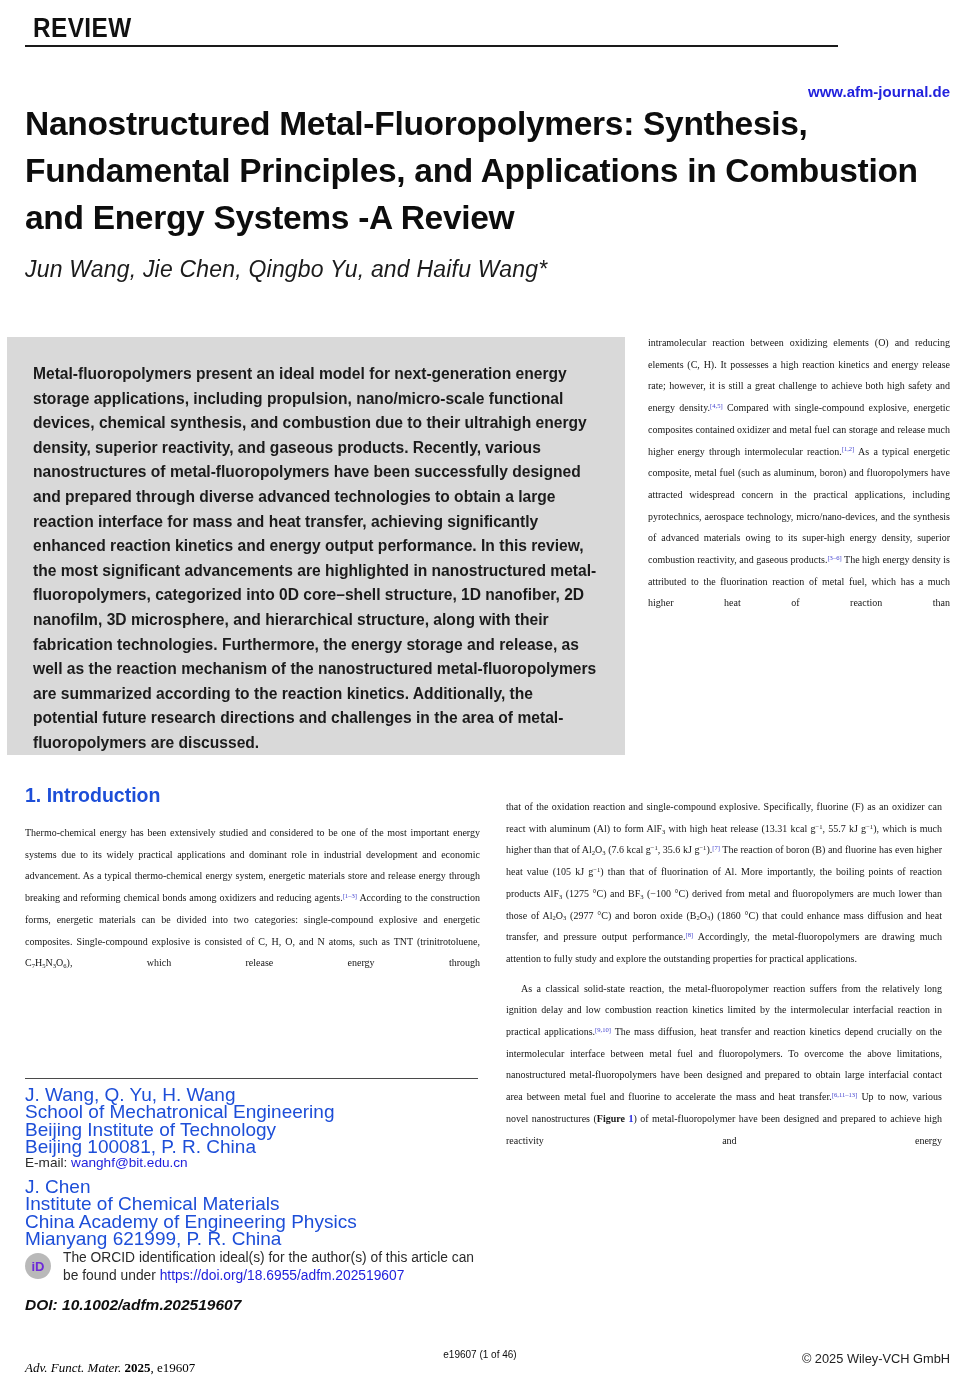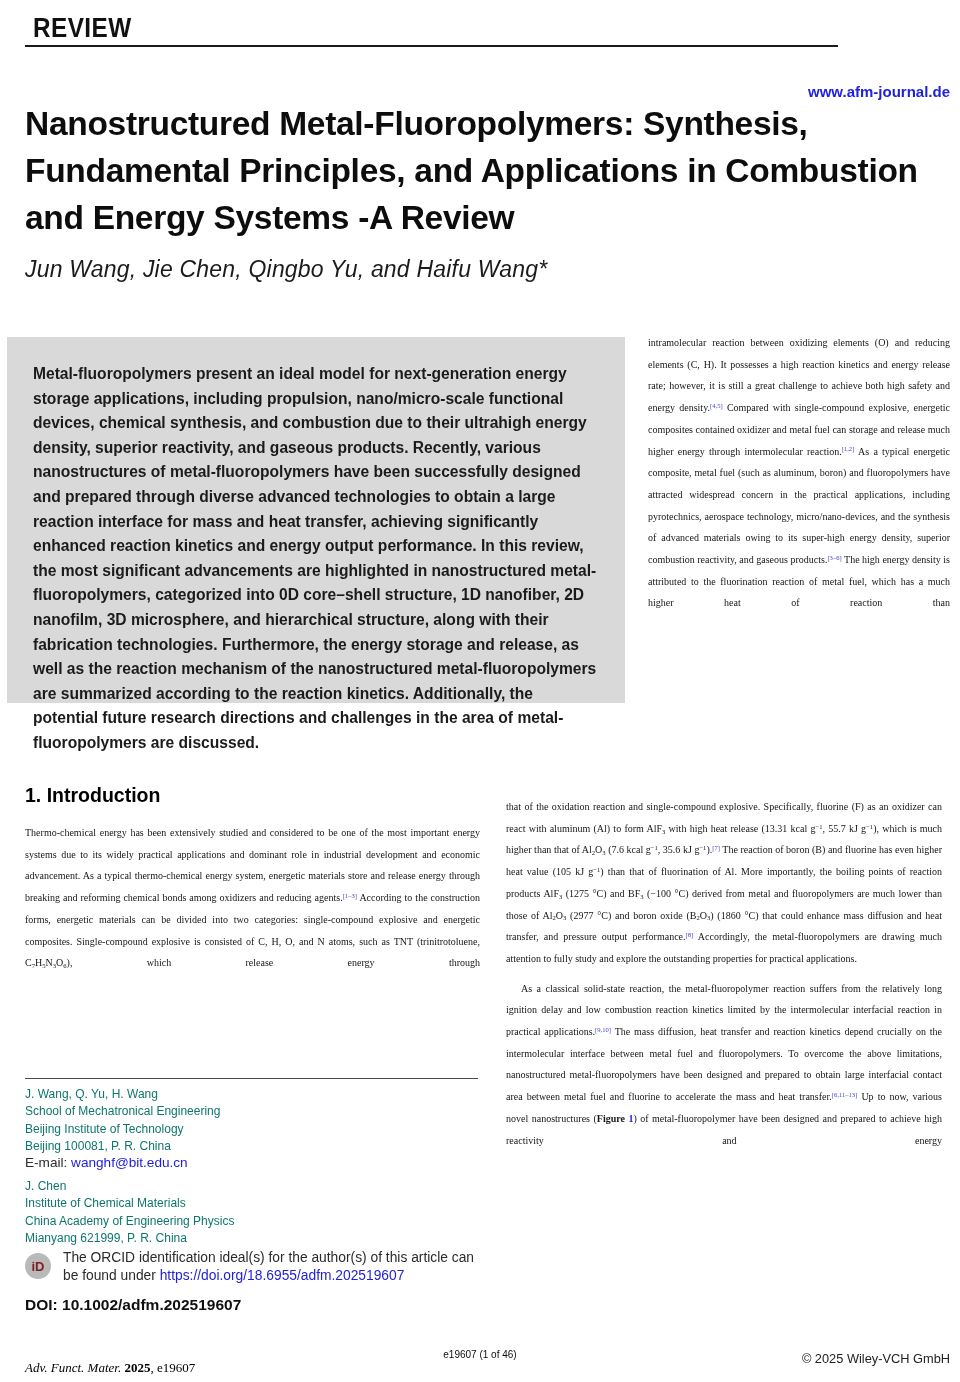--- a/index.html
+++ b/index.html
@@ -43,70 +43,70 @@
     font-size:33.5px;line-height:47px;letter-spacing:-.3px;color:#0d0d0d;
   }
   .authors{
     position:absolute;left:25px;top:256px;width:900px;
     font-family:"Liberation Sans",sans-serif;font-style:italic;font-weight:400;
     font-size:23px;color:#1b1b1b;letter-spacing:.2px;
   }
 
   
   .abstract{
-    position:absolute;left:7px;top:337px;width:618px;height:366px;
+    position:absolute;left:7px;top:337px;width:618px;height:418px;
     background:var(--abs-bg);
     padding:25px 28px 0 26px;
     font-family:"Liberation Sans",sans-serif;font-weight:700;
     font-size:15.6px;line-height:24.6px;color:#1b1b1b;text-align:left;
   }
 
   
   .serif-body{font-size:10px;line-height:21.7px;text-align:justify;color:#151515}
   .col-right-top{
     position:absolute;left:648px;top:332px;width:302px;height:460px;overflow:hidden;
     text-align-last:justify;
   }
   .col-right-bottom{position:absolute;left:498px;top:788px;width:452px}
   .col-right-bottom p{margin:8px}
   .col-right-bottom p.indent{text-indent:15px}
   .col-right-bottom p.flush-last{text-align-last:justify}
   .intro-heading{
     position:absolute;left:25px;top:784px;
-    font-family:"Liberation Sans",sans-serif;font-weight:700;font-size:19.5px;color:#000000;
+    font-family:"Liberation Sans",sans-serif;font-weight:700;font-size:19.5px;color:#1d4ed8;
   }
   .col-left-intro{position:absolute;left:25px;top:822px;width:455px;text-align-last:justify}
 
   sup{font-size:66%;line-height:0;vertical-align:baseline;position:relative;top:-0.48em}
   sub{font-size:66%;line-height:0;vertical-align:baseline;position:relative;top:0.28em}
   .ref{color:var(--ref)}
   .link{color:var(--link)}
 
   
   .fn-rule{position:absolute;left:25px;top:1078px;width:453px;height:1px;background:#4a4a4a}
   .fn{
-    font-family:"Liberation Sans",sans-serif;font-size:12px;line-height:17.3px;color:#0f766e;
+    font-family:"Liberation Sans",sans-serif;font-size:19px;line-height:17.3px;color:#1d4ed8;
     white-space:pre-line;
   }
   .fn-1{position:absolute;left:25px;top:1086px;width:455px}
   .fn-email{position:absolute;left:25px;top:1155px;font-family:"Liberation Sans",sans-serif;font-size:13.6px;color:#2b2b2b}
   .fn-2{position:absolute;left:25px;top:1178px;width:455px}
   .orcid-row{position:absolute;left:25px;top:1249px;width:460px}
   .orcid-icon{
     position:absolute;left:0;top:4px;width:26px;height:26px;border-radius:50%;
-    background:#b9b9b9;color:#7f1d1d;font-family:"Liberation Sans",sans-serif;
+    background:#b9b9b9;color:#6d28d9;font-family:"Liberation Sans",sans-serif;
     font-weight:700;font-size:13px;display:flex;align-items:center;justify-content:center;
   }
   .orcid-text{
     margin-left:38px;font-family:"Liberation Sans",sans-serif;
     font-size:13.8px;line-height:17.5px;color:#2b2b2b;text-align:left;
   }
   .doi-line{
     position:absolute;left:25px;top:1296px;
-    font-family:"Liberation Sans",sans-serif;font-weight:700;font-size:15.5px;color:#0f0f0f;
+    font-family:"Liberation Sans",sans-serif;font-weight:700;font-size:15.5px;color:#0f0f0f;font-style:italic;
   }
 
   
   .footer{position:absolute;left:0;top:1348px;width:960px;height:22px;font-size:13px}
   .footer-left{position:absolute;left:25px;top:12px;font-family:"Liberation Serif",serif;color:#000000}
   .footer-left .jab{font-style:italic}
   .footer-left .yr{font-weight:700}
   .footer-center{
     position:absolute;left:0;width:960px;text-align:center;top:1px;
     font-family:"Liberation Sans",sans-serif;font-weight:400;font-size:10px;color:#0d0d0d;

